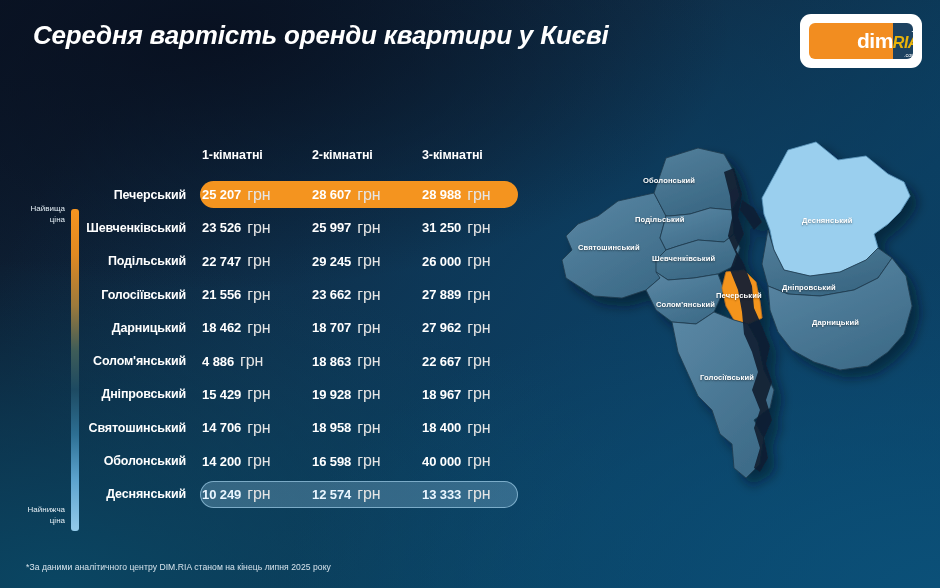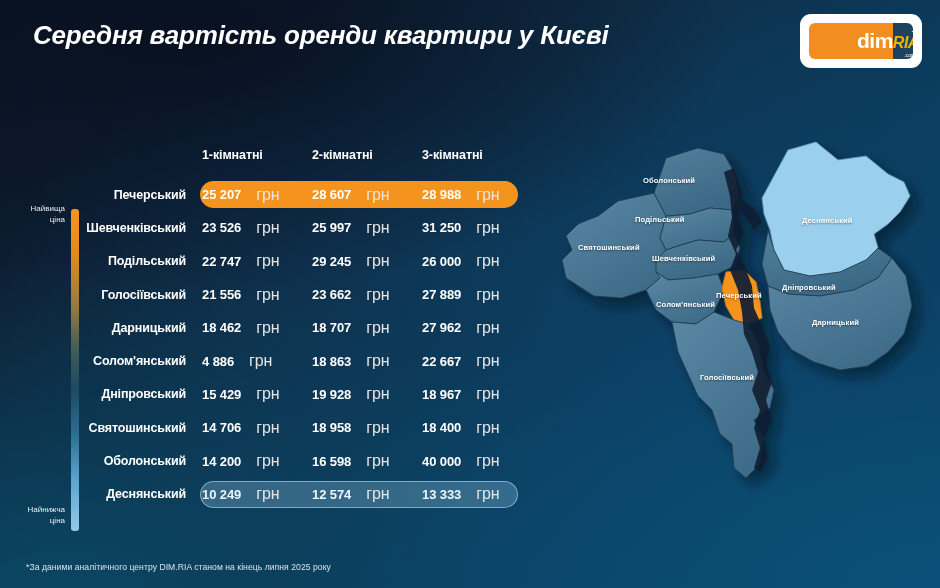--- a/index.html
+++ b/index.html
@@ -103,21 +103,21 @@
   .row.hi-top  .row-pill { background:#F4941F; }
   .row.hi-bot  .row-pill {
     background:rgba(150,200,230,.30);
     border:1px solid rgba(168,214,240,.62);
   }
   .cells {
     position:absolute; left:117px; top:0; width:330px; height:33.3px;
   }
   .cell {
     position:absolute; top:0; height:33.3px; width:104px;
-    display:flex; align-items:center; gap:15px;
+    display:flex; align-items:center; gap:6px;
     font-size:13px; font-weight:bold; color:#ffffff;
     letter-spacing:-0.1px;
   }
   .c0 { left:2px; }
   .c1 { left:112px; }
   .c2 { left:222px; }
   .cell .unit { font-size:16px; font-weight:normal; color:#e5e5e5; }
   .row.hi-bot .cell { color:#eaf6ff; }
 
   

